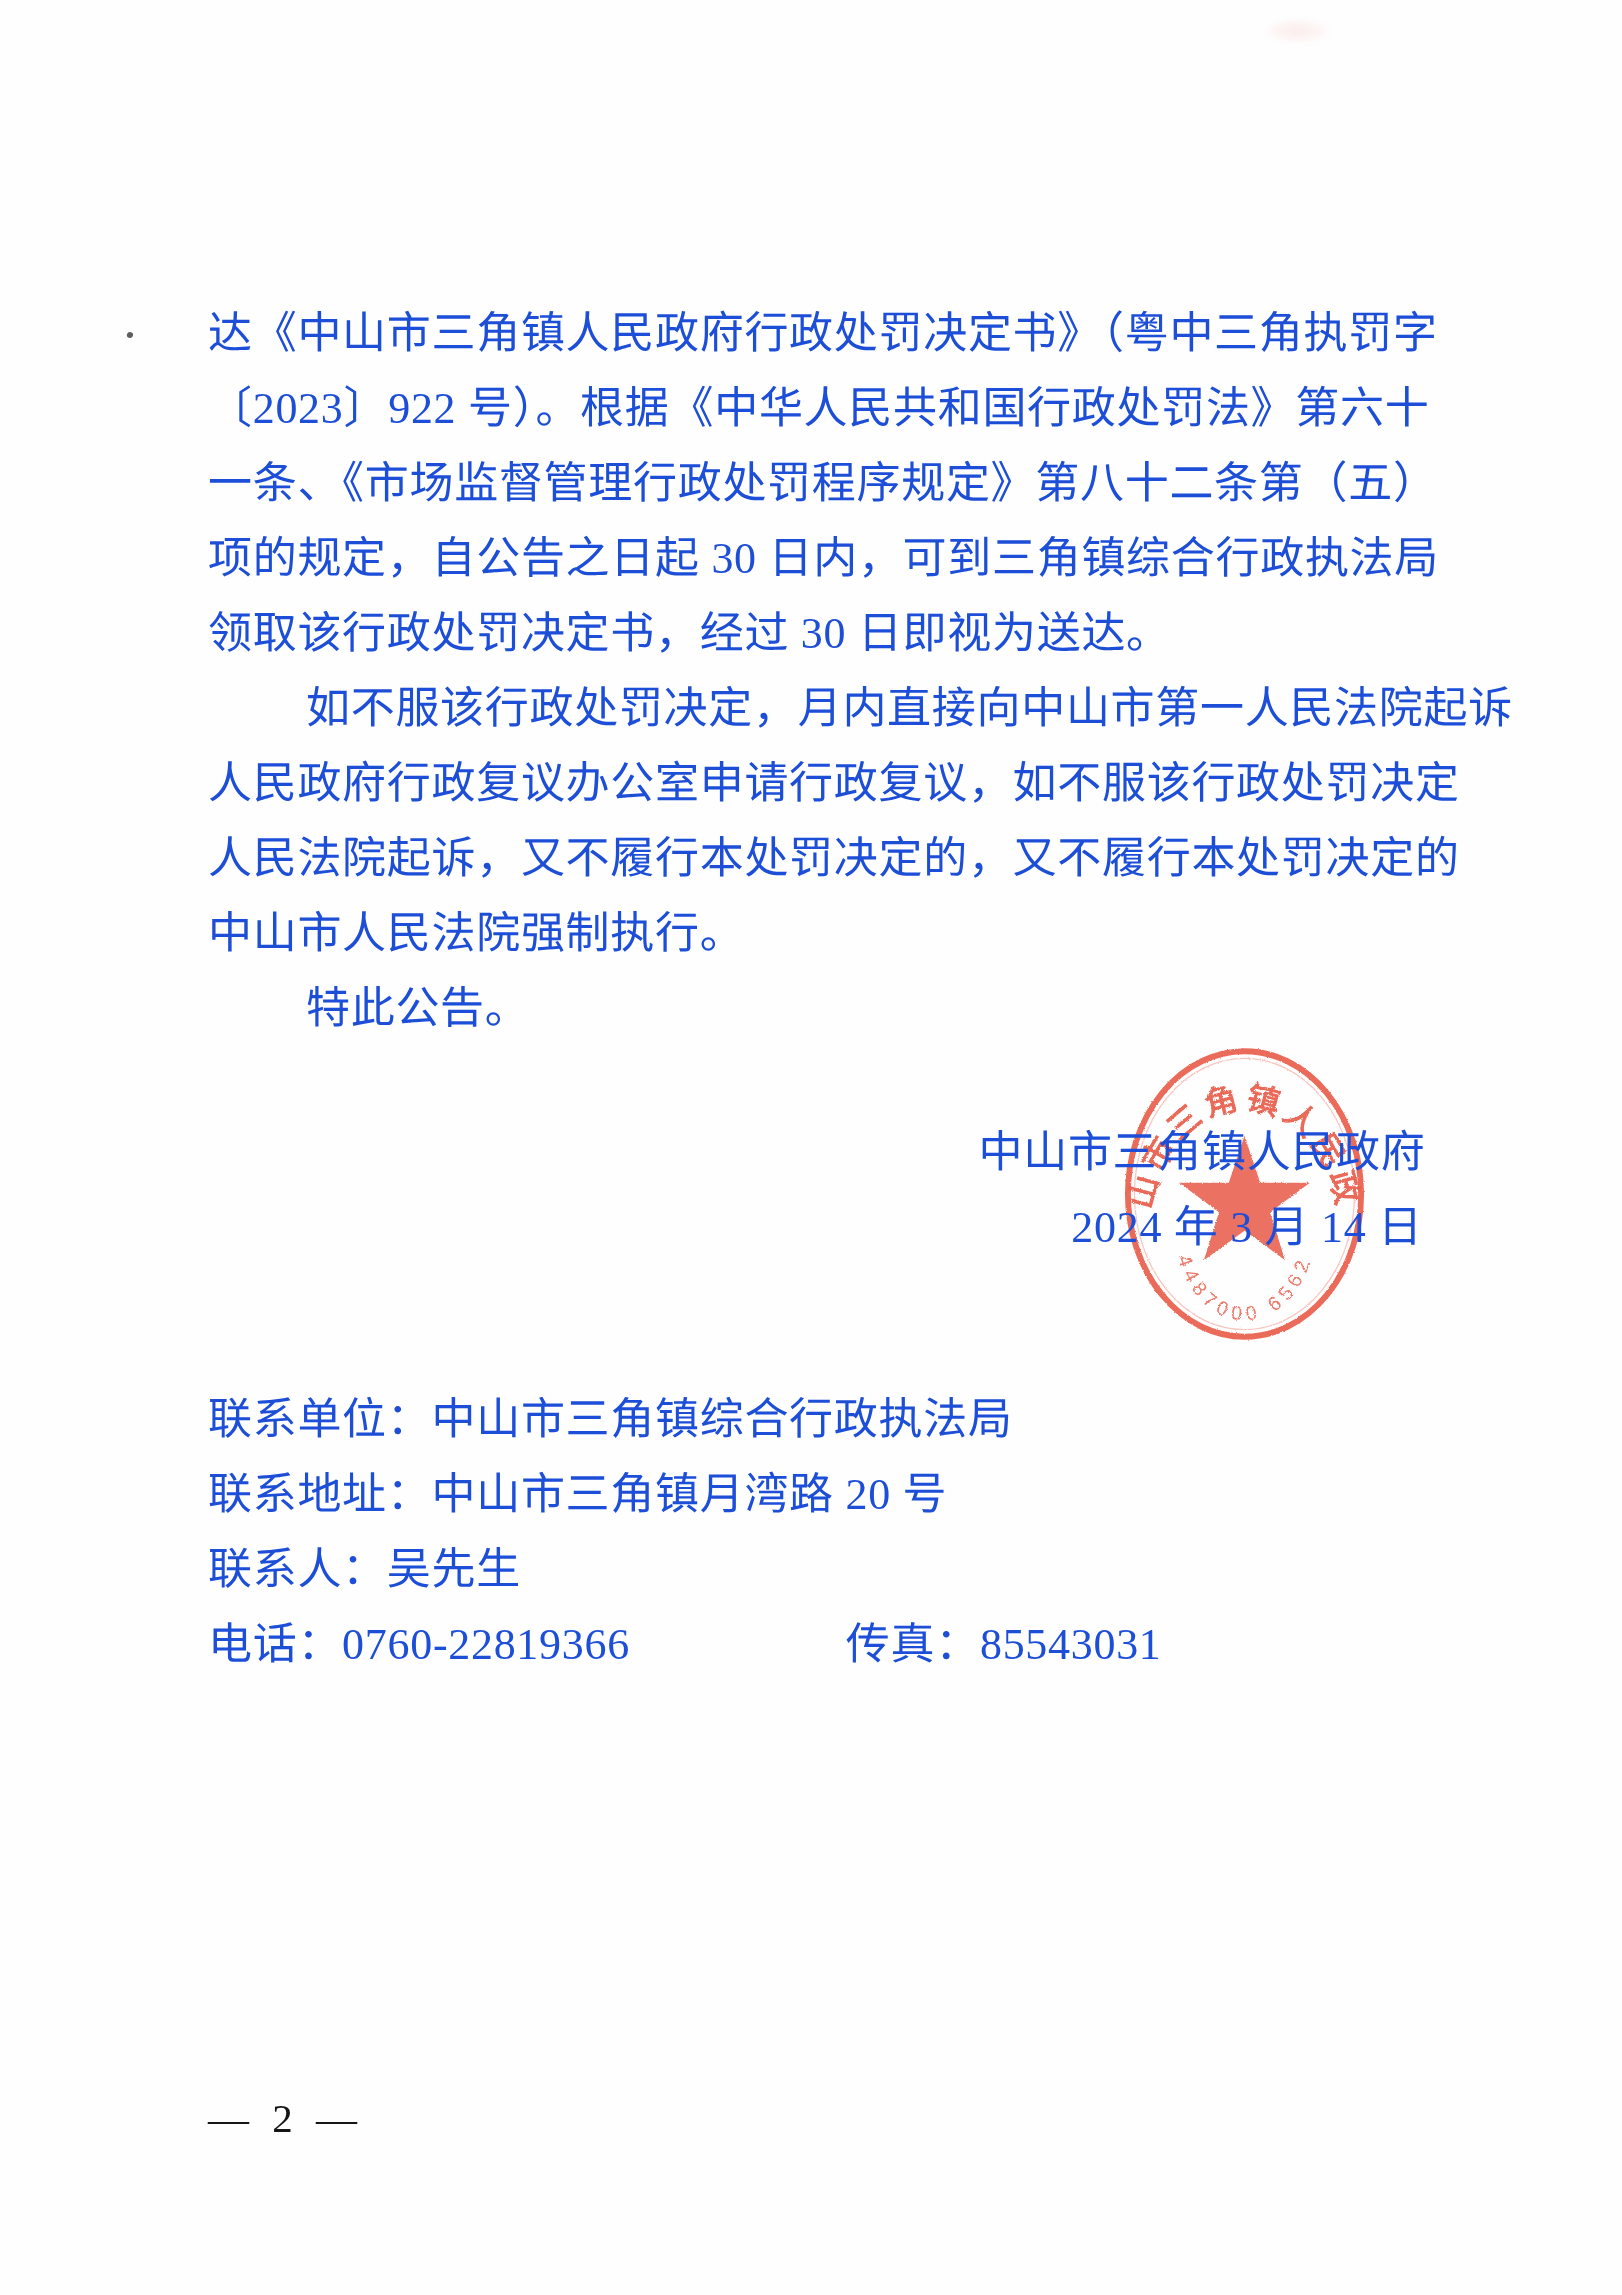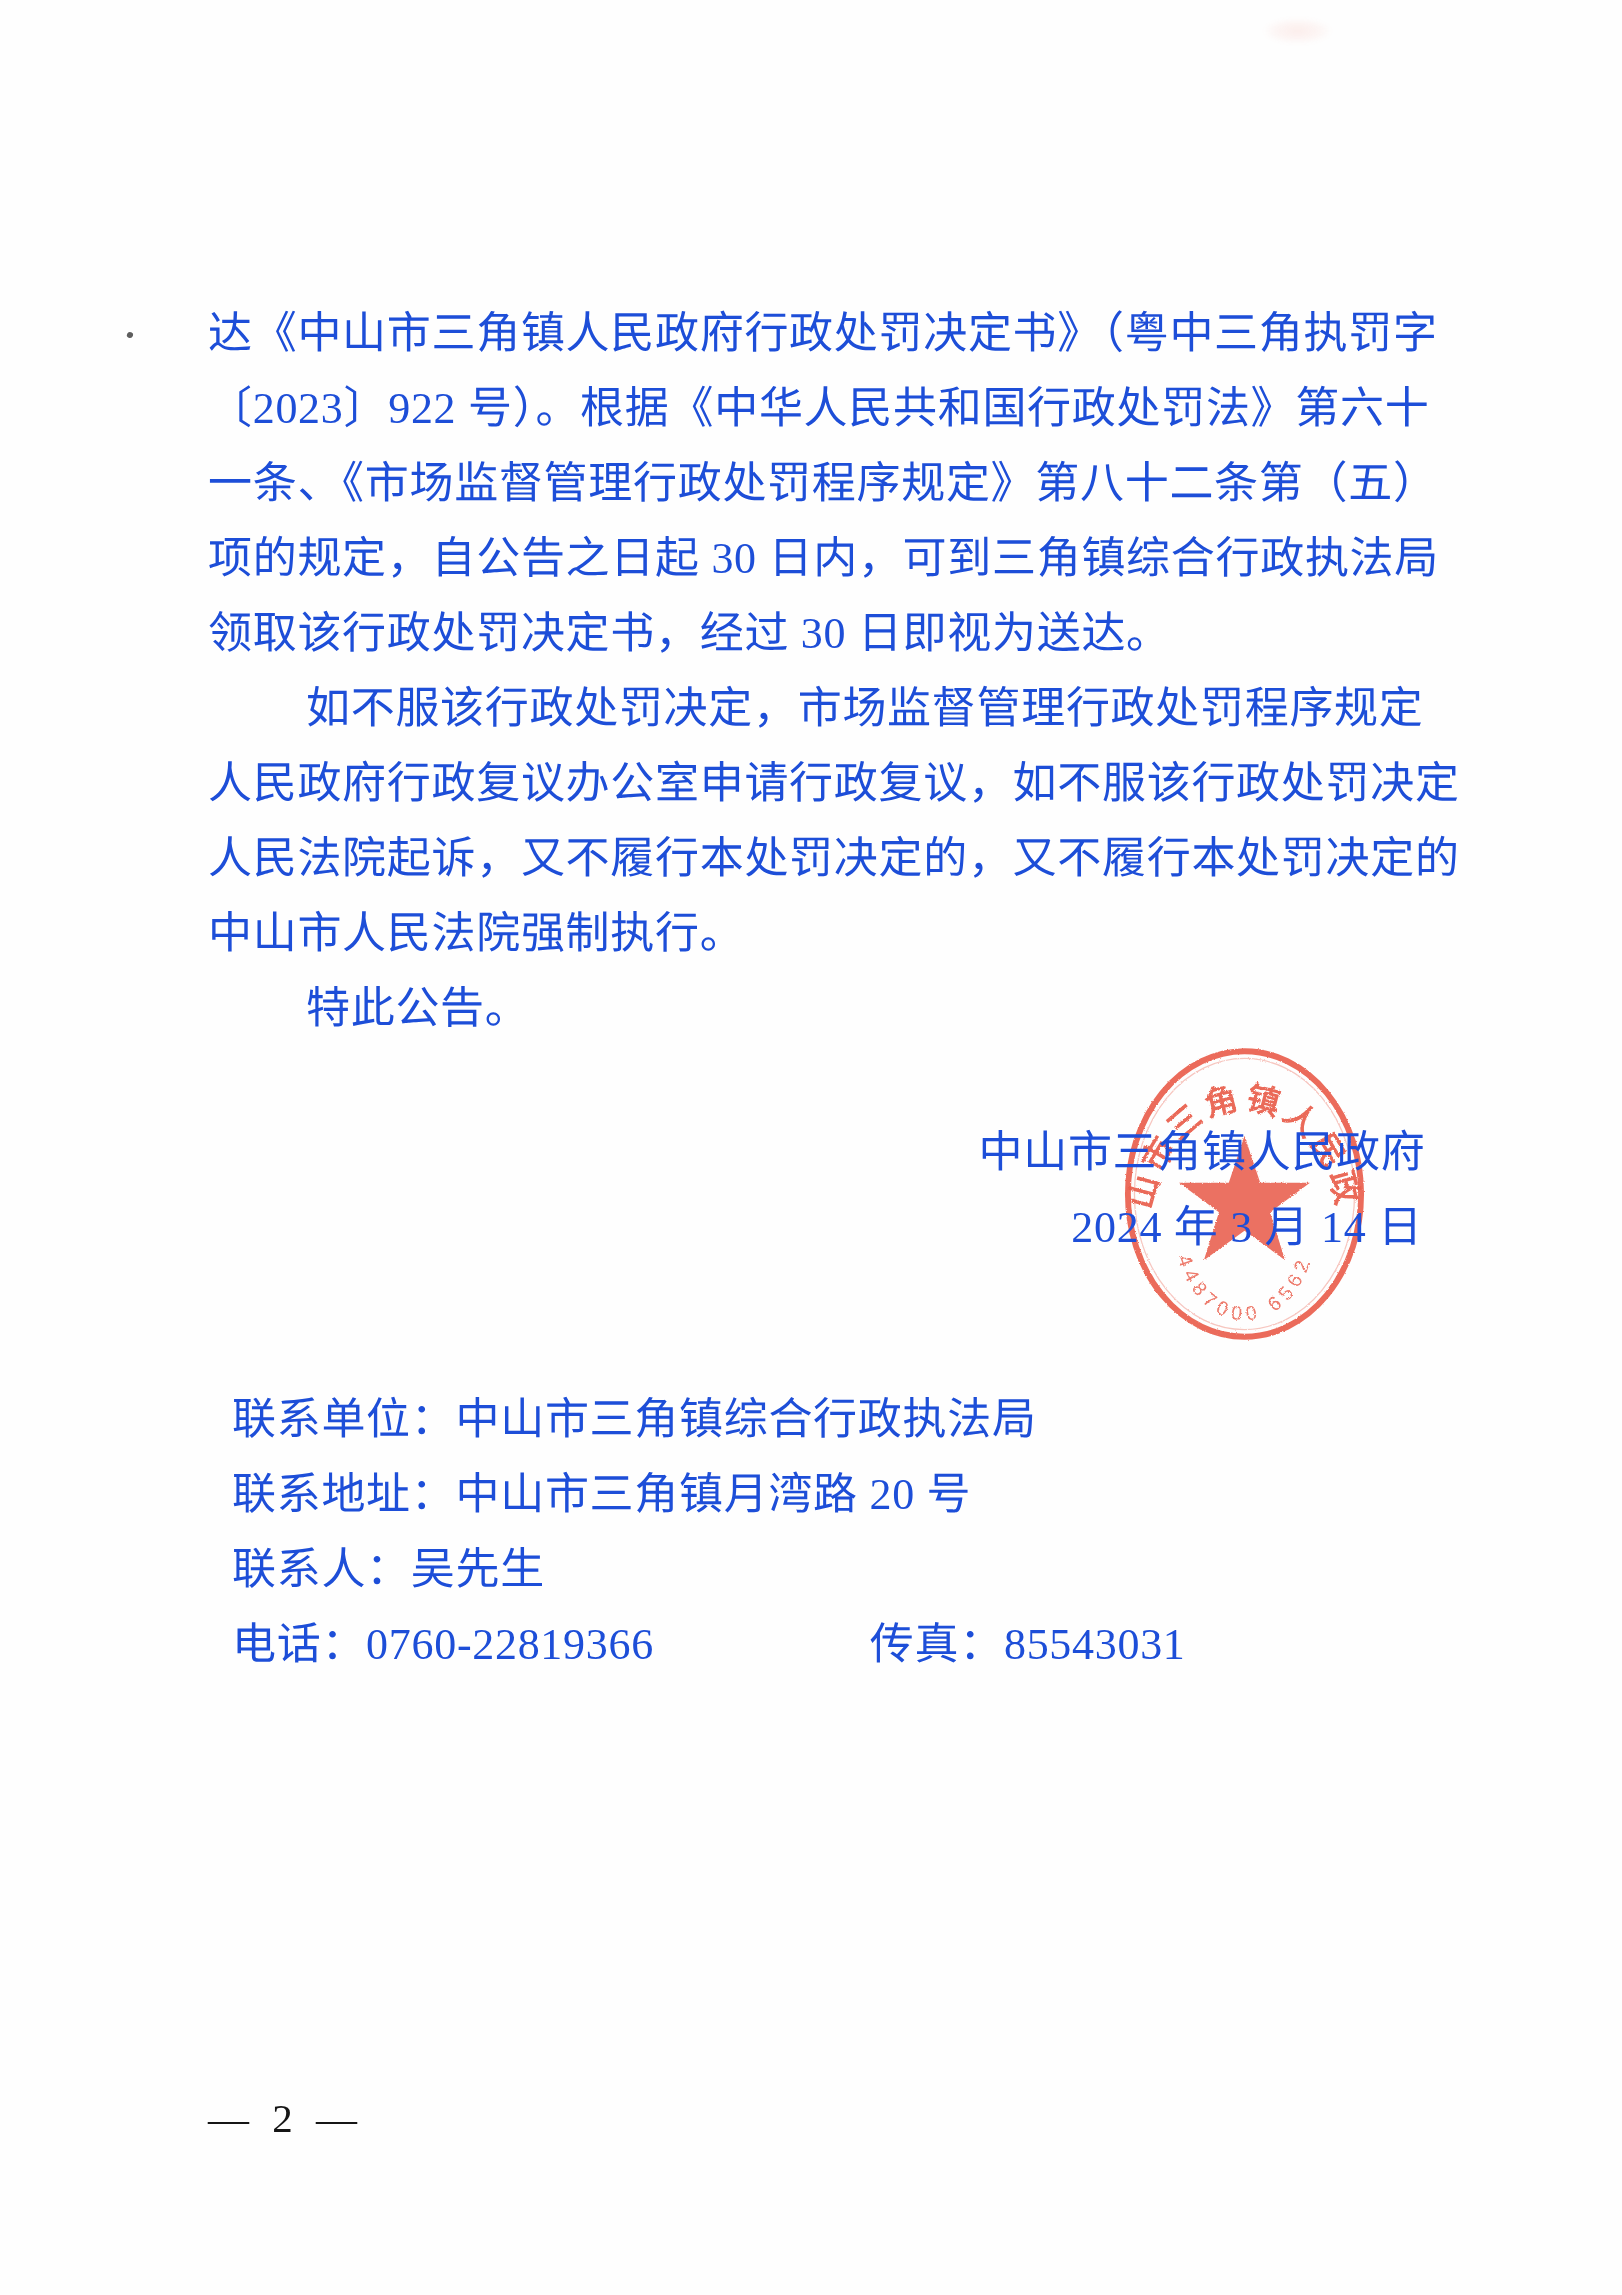--- a/index.html
+++ b/index.html
@@ -101,21 +101,20 @@
   
   .contact-block {
     position: absolute;
     left: 208px;
     top: 1382px;
     width: 1224px;
   }
   .contact-line {
     display: block;
     white-space: pre;
-    margin-left: 24px;
   }
   .contact-line .fax-gap {
     display: inline-block;
     width: 216px;
   }
 
   
   .page-footer {
     position: absolute;
     left: 0;
@@ -143,21 +142,21 @@
 
     <div>
       <div class="body-line">达《中山市三角镇人民政府行政处罚决定书》（粤中三角执罚字</div>
       <div class="body-line">〔2023〕922 号）。根据《中华人民共和国行政处罚法》第六十</div>
       <div class="body-line">一条、《市场监督管理行政处罚程序规定》第八十二条第（五）</div>
       <div class="body-line">项的规定，自公告之日起 30 日内，可到三角镇综合行政执法局</div>
       <div class="body-line">领取该行政处罚决定书，经过 30 日即视为送达。</div>
     </div>
 
     <div>
-      <div class="body-line"><span class="para-indent"></span><span>如不服该行政处罚决定，市场监督管理行政处罚程序规定</span></div>
+      <div class="body-line"><span class="para-indent"></span><span>如不服该行政处罚决定，月内直接向中山市第一人民法院起诉</span></div>
       <div class="body-line">人民政府行政复议办公室申请行政复议，如不服该行政处罚决定</div>
       <div class="body-line">人民法院起诉，又不履行本处罚决定的，又不履行本处罚决定的</div>
       <div class="body-line">中山市人民法院强制执行。</div>
     </div>
 
     <div>
       <div class="body-line"><span class="para-indent"></span><span>特此公告。</span></div>
     </div>
 
   </div>

